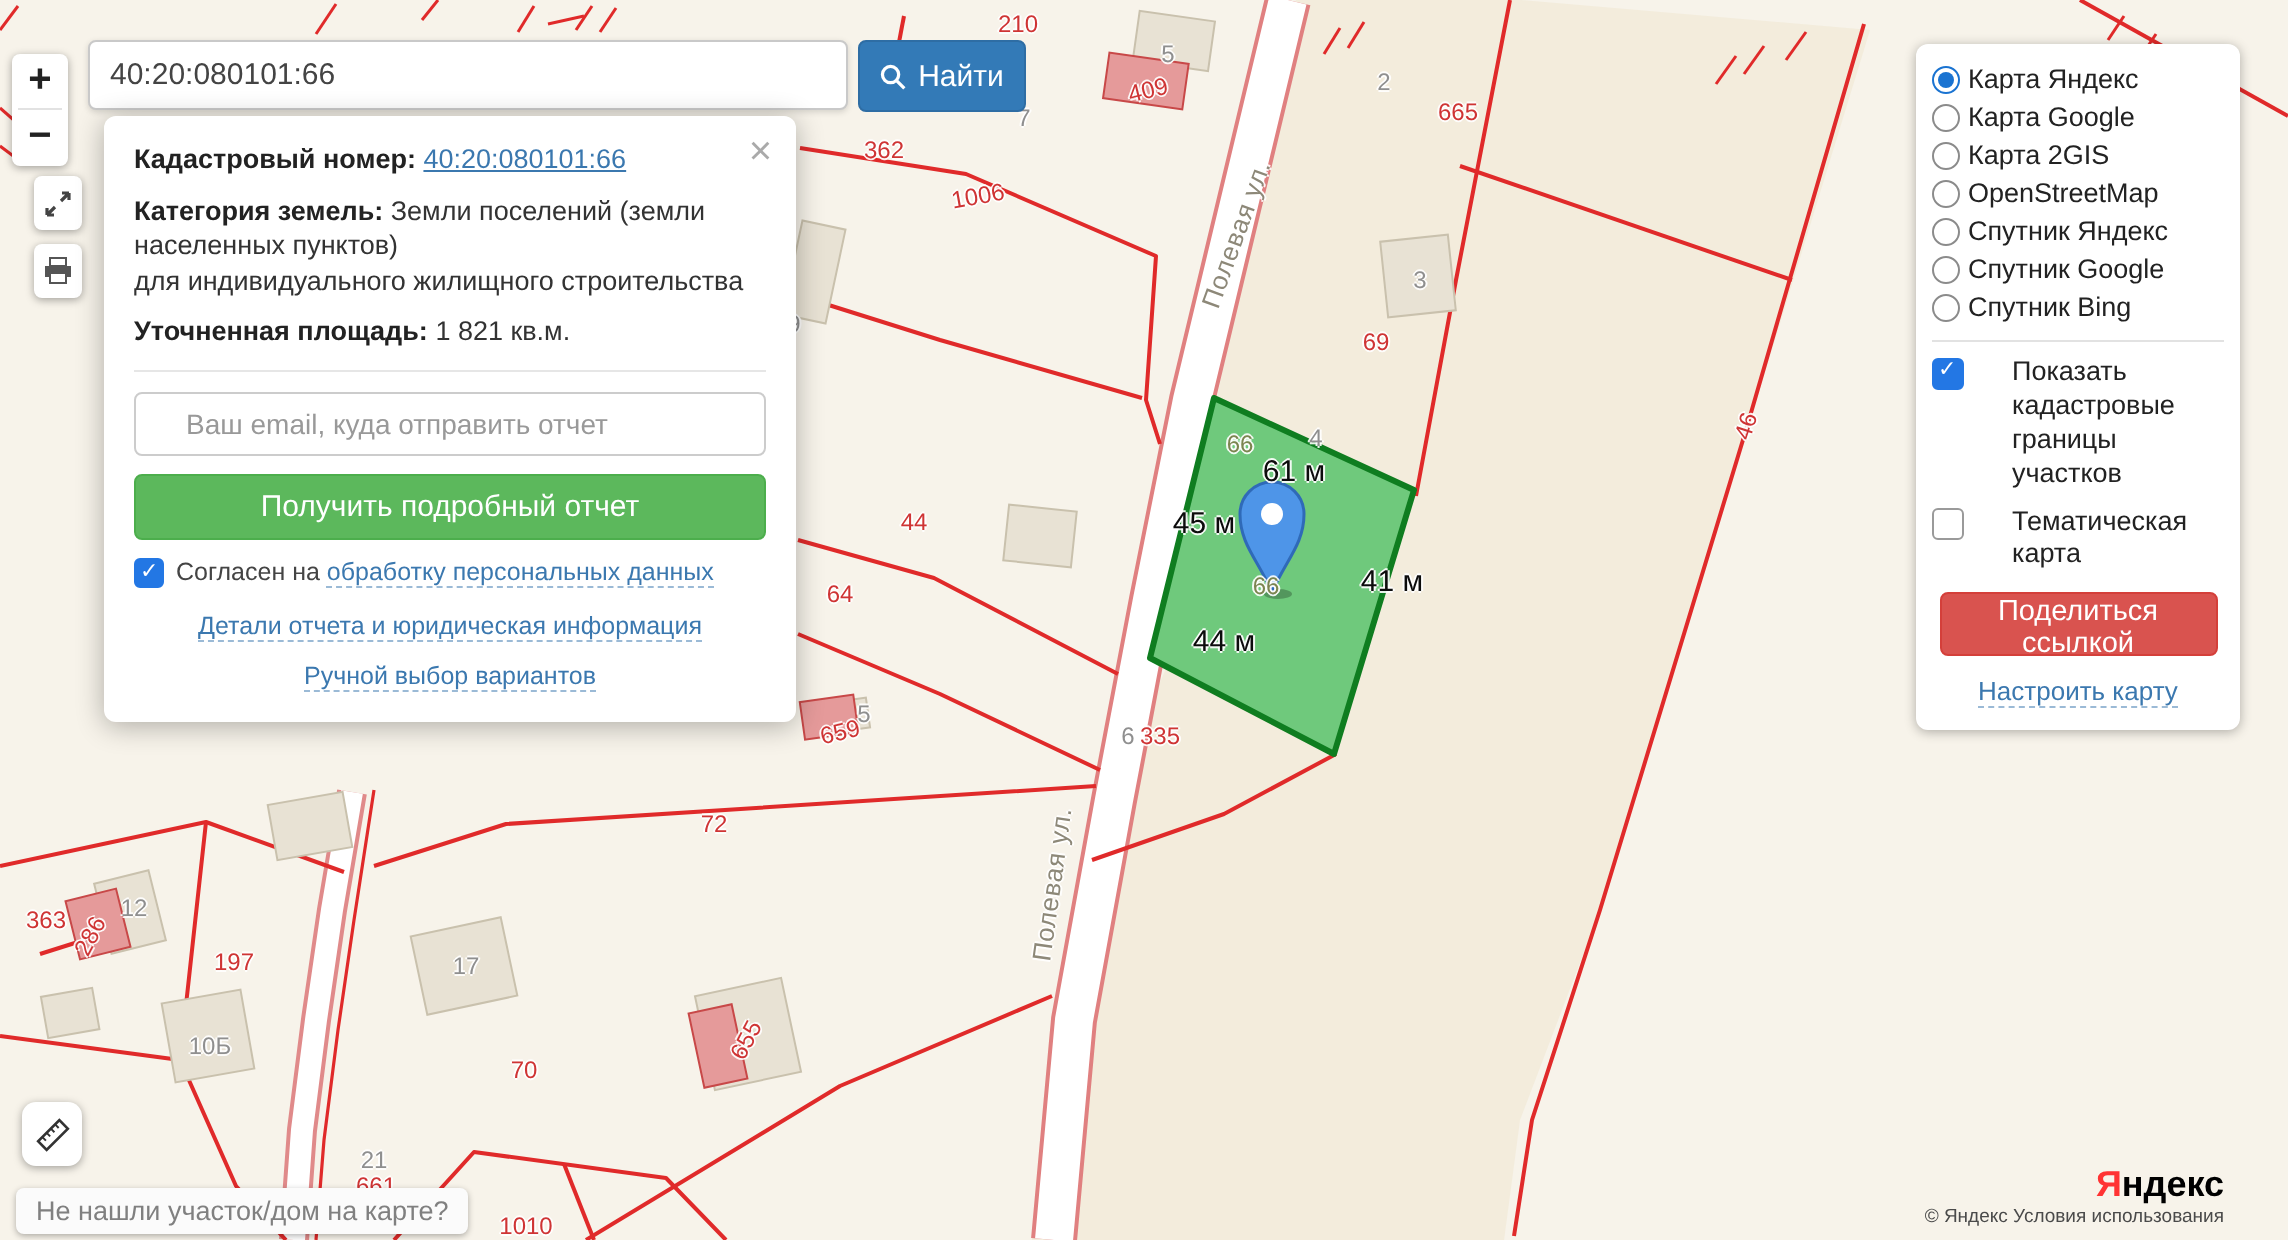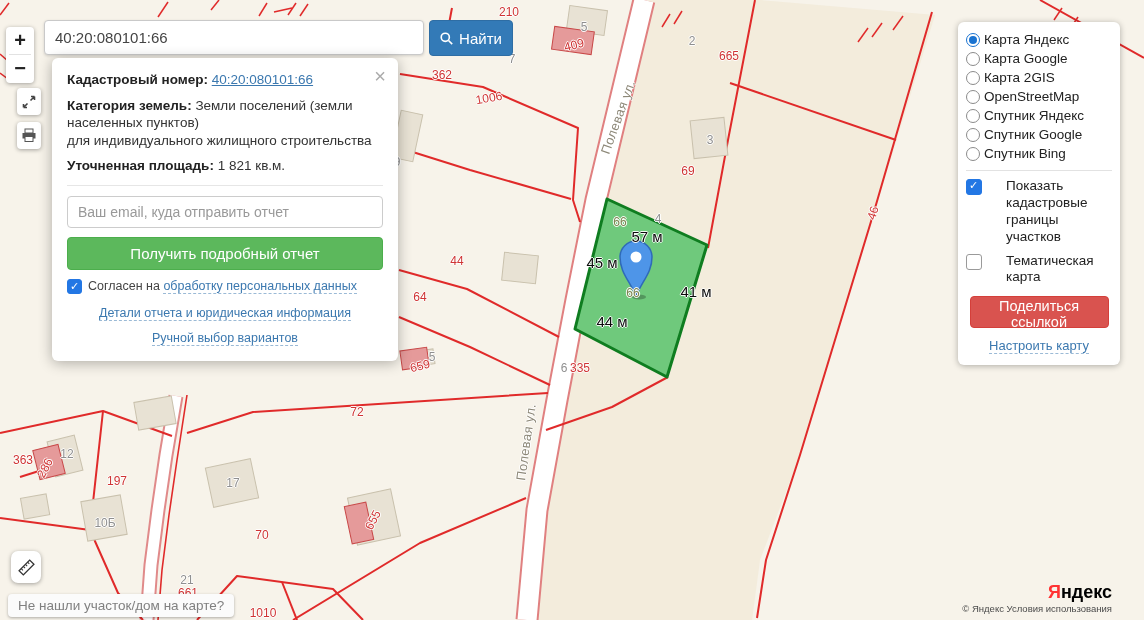--- a/index.html
+++ b/index.html
@@ -55,21 +55,21 @@
     font-size:13.5px;color:#333;line-height:1.3;
   }
   #popup .row{margin-bottom:8px;}
   #popup b{color:#222;}
   a.link{color:#3b78af;text-decoration:underline;cursor:pointer;}
   a.dashed{color:#3b78af;text-decoration:none;border-bottom:1px dashed #9bbad6;cursor:pointer;}
   #popup hr{border:none;border-top:1px solid #e6e6e6;margin:10px 0;}
   #popup-close{position:absolute;top:8px;right:12px;font-size:20px;color:#aaa;cursor:pointer;line-height:1;}
   #email-input{
     width:100%;height:32px;box-sizing:border-box;border:1px solid #ccc;border-radius:4px;
-    font-size:14px;color:#444;padding:0 10px;margin-bottom:9px;outline:none;
+    font-size:14px;color:#444;padding:0 25px;margin-bottom:9px;outline:none;
     font-family:"Liberation Sans","DejaVu Sans",sans-serif;
   }
   #email-input::placeholder{color:#999;}
   #report-btn{
     width:100%;height:33px;background:#5cb85c;border:1px solid #4cae4c;border-radius:4px;
     color:#fff;font-size:15px;cursor:pointer;margin-bottom:8px;
     font-family:"Liberation Sans","DejaVu Sans",sans-serif;
   }
   .consent{display:flex;align-items:flex-start;gap:6px;font-size:12.5px;margin-bottom:11px;color:#444;}
   .center-link{text-align:center;font-size:12.5px;margin-bottom:9px;}
@@ -186,21 +186,21 @@
   <g transform="translate(636,296)">
     <ellipse cx="3" cy="1" rx="7" ry="2.5" fill="rgba(0,0,0,0.25)"></ellipse>
     <path d="M0,0 C-7,-16 -16,-24 -16,-39 A16,16 0 1,1 16,-39 C16,-24 7,-16 0,0 Z" fill="#4e95e8" stroke="#2f6ab8" stroke-width="1.5"></path>
     <circle cx="0" cy="-39" r="5.5" fill="#ffffff"></circle>
   </g>
 </svg>
 
 <div id="map-labels">
     <span class="mlabel street" style="left: 618px; top: 117px; transform: translate(-50%, -50%) rotate(-70deg);">Полевая ул.</span>
     <span class="mlabel street" style="left: 526px; top: 442px; transform: translate(-50%, -50%) rotate(-82deg);">Полевая ул.</span>
-    <span class="mlabel dim" style="left: 647px; top: 236px;">57 м</span>
+    <span class="mlabel dim" style="left: 647px; top: 236px;">61 м</span>
     <span class="mlabel dim" style="left: 602px; top: 262px;">45 м</span>
     <span class="mlabel dim" style="left: 673px; top: 291px; margin-left: 23px;">41 м</span>
     <span class="mlabel dim" style="left: 612px; top: 321px;">44 м</span>
     <span class="mlabel olive" style="left: 620px; top: 222px;">66</span>
     <span class="mlabel olive" style="left: 633px; top: 293px;">66</span>
     <span class="mlabel red" style="left: 509px; top: 12px;">210</span>
     <span class="mlabel red" style="left: 574px; top: 45px; transform: translate(-50%, -50%) rotate(-14deg);">409</span>
     <span class="mlabel red" style="left: 442px; top: 75px;">362</span>
     <span class="mlabel red" style="left: 489px; top: 98px; transform: translate(-50%, -50%) rotate(-10deg);">1006</span>
     <span class="mlabel red" style="left: 729px; top: 56px;">665</span>

